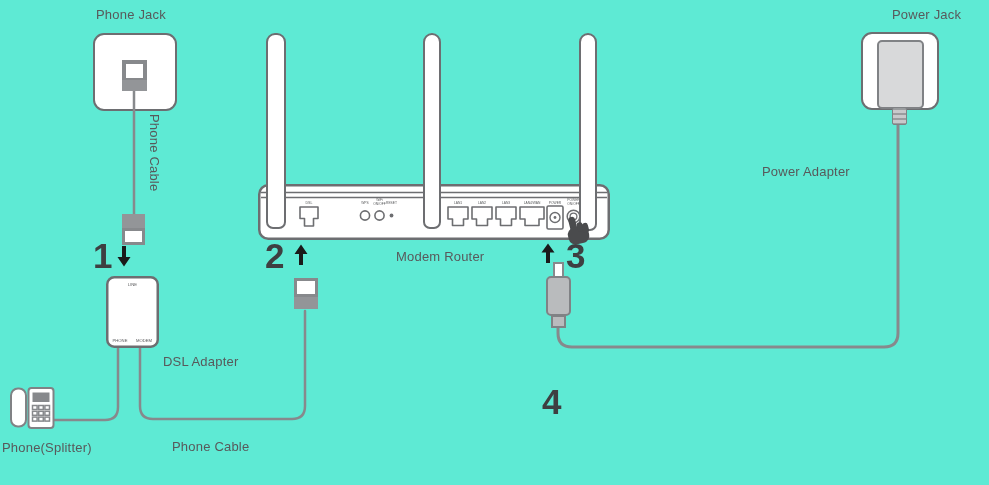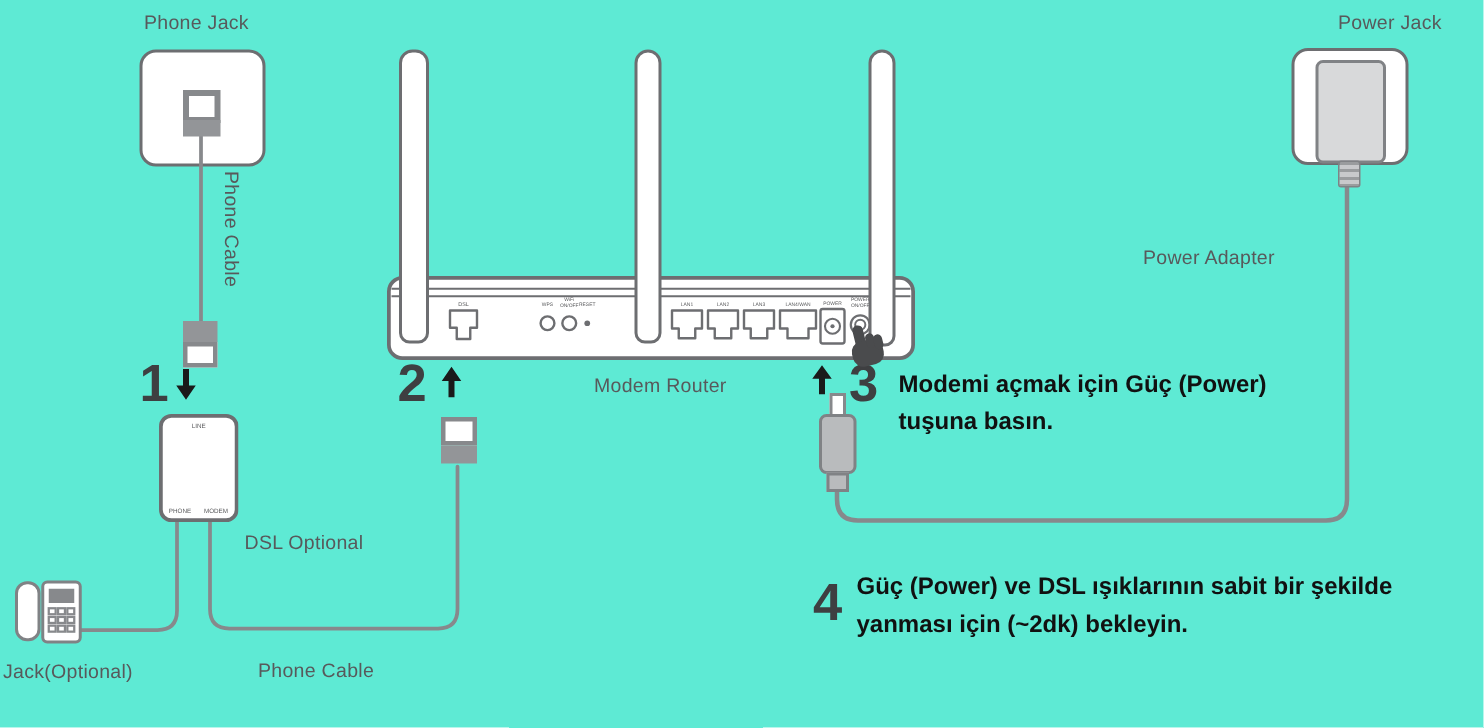--- a/index.html
+++ b/index.html
@@ -50,39 +50,39 @@
   <svg class="arrow" style="left:117px;top:246px;" width="14" height="21" viewBox="0 0 14 21">
     <path d="M5 0 H9 V11 H13.5 L7 20.5 L0.5 11 H5 Z" fill="#1a1a1a"></path>
   </svg>
 
   <svg class="splitter-svg" width="53" height="72" viewBox="0 0 53 72">
     <rect x="1.25" y="1.25" width="50.5" height="69.5" rx="7" fill="#fff" stroke="#6d6e71" stroke-width="2.5"></rect>
     <text x="26.5" y="9.5" font-size="4.2" fill="#58595b" text-anchor="middle">LINE</text>
     <text x="14" y="66" font-size="4.2" fill="#58595b" text-anchor="middle">PHONE</text>
     <text x="38" y="66" font-size="4.2" fill="#58595b" text-anchor="middle">MODEM</text>
   </svg>
-  <div class="lbl" style="left:163px;top:354px;">DSL Optional</div>
+  <div class="lbl" style="left:163px;top:354px;">DSL Adapter</div>
 
   <svg class="phone-svg" width="50" height="44" viewBox="0 0 50 44">
     <rect x="2" y="2.5" width="15" height="38" rx="7" fill="#fff" stroke="#808285" stroke-width="2"></rect>
     <rect x="19.5" y="2" width="25" height="40" rx="3" fill="#fff" stroke="#808285" stroke-width="2"></rect>
     <rect x="23.5" y="6.5" width="17" height="9.5" fill="#87898c"></rect>
     <g fill="#fff" stroke="#87898c" stroke-width="1.5">
       <rect x="23.5" y="19.5" width="4.6" height="4"></rect>
         <rect x="29.7" y="19.5" width="4.6" height="4"></rect>
         <rect x="35.9" y="19.5" width="4.6" height="4"></rect>
       <rect x="23.5" y="25.3" width="4.6" height="4"></rect>
         <rect x="29.7" y="25.3" width="4.6" height="4"></rect>
         <rect x="35.9" y="25.3" width="4.6" height="4"></rect>
       <rect x="23.5" y="31.1" width="4.6" height="4"></rect>
         <rect x="29.7" y="31.1" width="4.6" height="4"></rect>
         <rect x="35.9" y="31.1" width="4.6" height="4"></rect>
     </g>
   </svg>
-  <div class="lbl" style="left:2px;top:440px;">Jack(Optional)</div>
+  <div class="lbl" style="left:2px;top:440px;">Phone(Splitter)</div>
   <div class="lbl" style="left:172px;top:439px;">Phone Cable</div>
 
   <div class="stepnum" style="left:265px;top:238px;">2</div>
   <svg class="arrow" style="left:294px;top:244px;" width="14" height="21" viewBox="0 0 14 21">
     <path d="M5 21 V10 H0.5 L7 0.5 L13.5 10 H9 V21 Z" fill="#1a1a1a"></path>
   </svg>
   <div class="sq-plug" style="left:294px;top:278px;width:24px;height:19px;"></div>
   <div class="bar-plug" style="left:294px;top:297px;width:24px;height:12px;"></div>
 
   <svg class="router-svg" width="352" height="58" viewBox="0 0 352 58">
@@ -135,31 +135,29 @@
       <rect x="23" y="10" width="6" height="10" rx="3"></rect>
     </g>
   </svg>
 
   <div class="lbl" style="left:396px;top:249px;">Modem Router</div>
 
   <svg class="arrow" style="left:541px;top:243px;" width="14" height="20" viewBox="0 0 14 20">
     <path d="M5 20 V9.5 H0.5 L7 0.5 L13.5 9.5 H9 V20 Z" fill="#1a1a1a"></path>
   </svg>
   <div class="stepnum" style="left:566px;top:238px;">3</div>
-  <div class="steptext" style="left:599px;top:244px;width:272px;">Modemi açmak için Güç (Power) tuşuna basın.</div>
 
   <div class="abs" style="left:553px;top:262px;width:11px;height:16px;background:#fff;
        border:2.5px solid #87898c;box-sizing:border-box;z-index:5;"></div>
   <div class="abs" style="left:546px;top:276px;width:25px;height:40px;background:#b9bbbd;
        border:2px solid #808285;border-radius:5px;box-sizing:border-box;z-index:5;"></div>
   <div class="abs" style="left:551px;top:315px;width:15px;height:13px;background:#b9bbbd;
        border:2px solid #808285;box-sizing:border-box;z-index:5;"></div>
 
   <div class="stepnum" style="left:542px;top:384px;">4</div>
-  <div class="steptext" style="left:571px;top:379px;width:404px;">Güç (Power) ve DSL ışıklarının sabit bir şekilde yanması için (~2dk) bekleyin.</div>
 
   <div class="lbl" style="left:866px;top:7px;margin-left:26px;">Power Jack</div>
   <div class="plate" style="left:861px;top:32px;width:78px;height:78px;z-index:4;"></div>
   <div class="abs" style="left:877px;top:40px;width:47px;height:69px;background:#d8d9da;
        border:2px solid #808285;border-radius:5px;box-sizing:border-box;z-index:5;"></div>
   <div class="abs" style="left:892px;top:107px;width:15px;height:18px;z-index:5;border-radius:2px;
        background:repeating-linear-gradient(180deg,#9a9c9e 0 2px,#c8c9cb 2px 5px);
        border:1.5px solid #808285;box-sizing:border-box;"></div>
   <div class="lbl" style="left:762px;top:124px;margin-top:40px;">Power Adapter</div>
 

